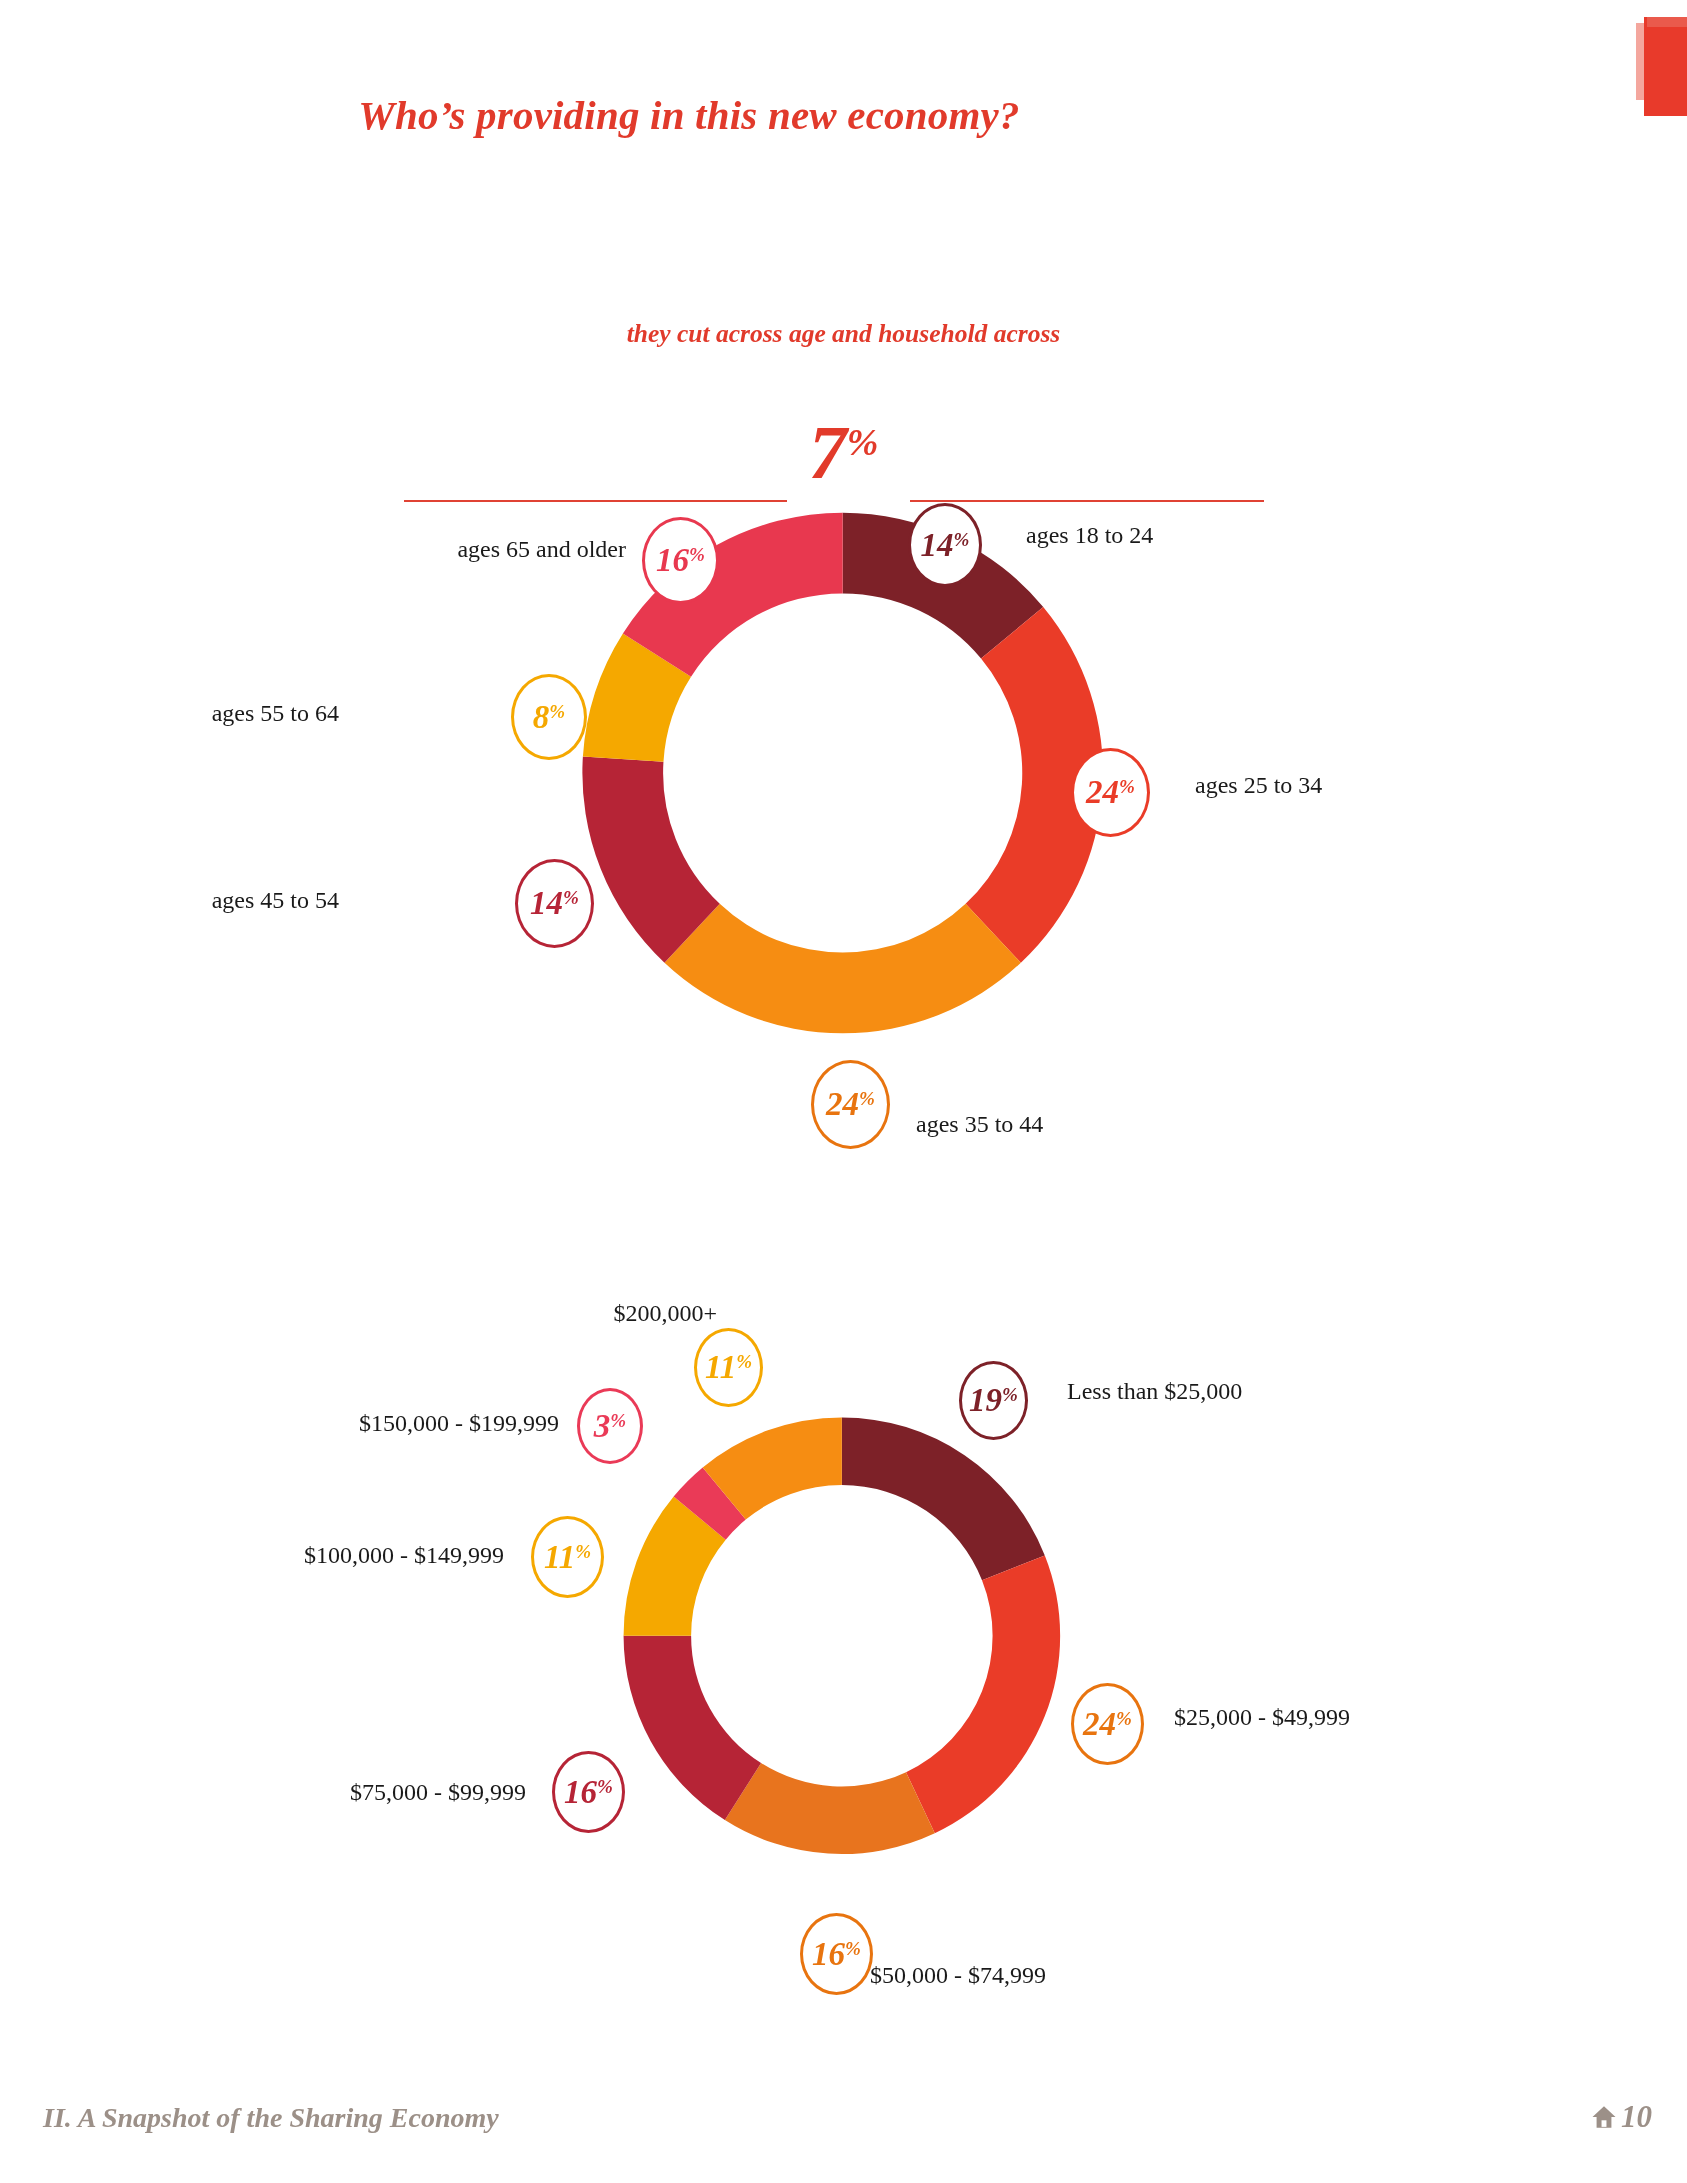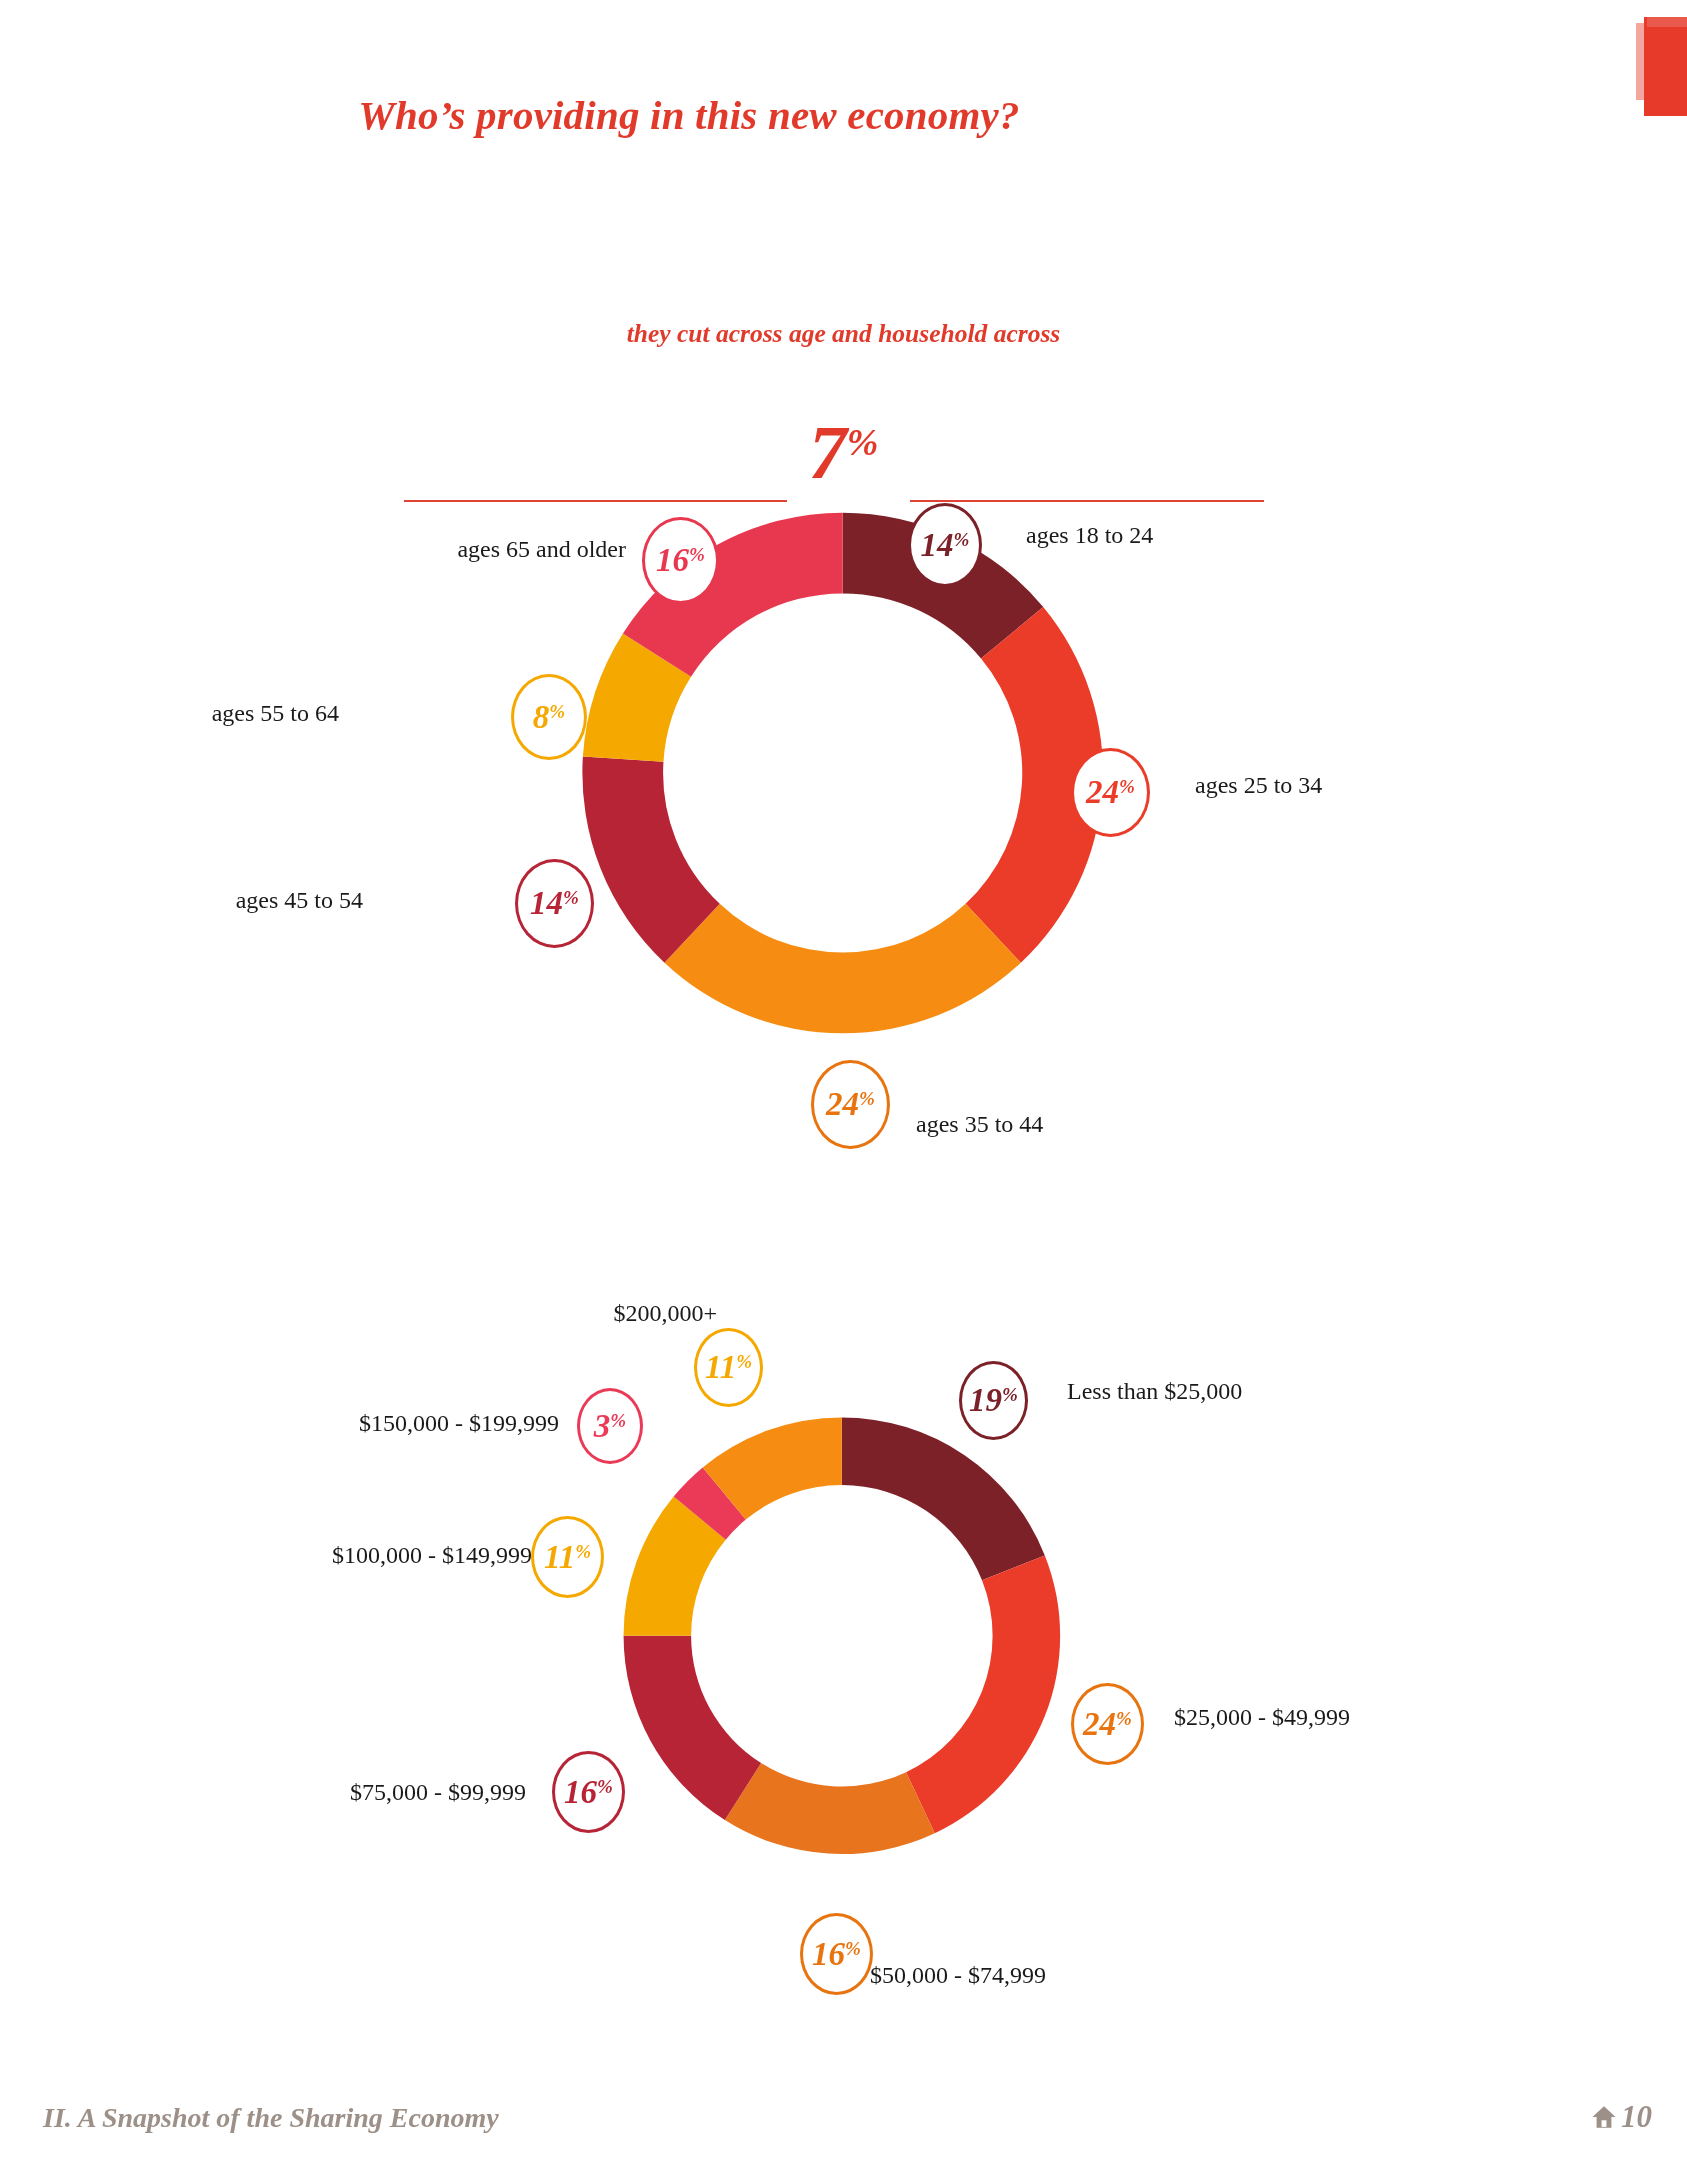--- a/index.html
+++ b/index.html
@@ -127,21 +127,21 @@
         <span><span class="v">24</span><span class="s">%</span></span>
       </div>
       <div class="seg-label" style="top: 772px; left: 1195px;">ages 25 to 34</div>
       <div class="pct-badge" style="left: 811px; top: 1060px; width: 79px; height: 89px; border: 3.3px solid rgb(232, 116, 15); color: rgb(232, 116, 15);">
         <span><span class="v">24</span><span class="s">%</span></span>
       </div>
       <div class="seg-label" style="top: 1111px; left: 916px;">ages 35 to 44</div>
       <div class="pct-badge" style="left: 515px; top: 859px; width: 79px; height: 89px; border: 3.3px solid rgb(182, 36, 54); color: rgb(182, 36, 54);">
         <span><span class="v">14</span><span class="s">%</span></span>
       </div>
-      <div class="seg-label r" style="top: 887px; left: 0px; width: 339px; text-align: right; white-space: nowrap; padding-left: 24px;">ages 45 to 54</div>
+      <div class="seg-label r" style="top: 887px; left: 0px; width: 339px; text-align: right; white-space: nowrap;">ages 45 to 54</div>
       <div class="pct-badge" style="left: 511px; top: 674px; width: 76px; height: 86px; border: 3.3px solid rgb(245, 168, 0); color: rgb(245, 168, 0);">
         <span><span class="v">8</span><span class="s">%</span></span>
       </div>
       <div class="seg-label r" style="top: 700px; left: 0px; width: 339px; text-align: right; white-space: nowrap;">ages 55 to 64</div>
       <div class="pct-badge" style="left: 642px; top: 517px; width: 77px; height: 87px; border: 3.3px solid rgb(232, 56, 79); color: rgb(232, 56, 79);">
         <span><span class="v">16</span><span class="s">%</span></span>
       </div>
       <div class="seg-label r" style="top: 536px; left: 0px; width: 626px; text-align: right; white-space: nowrap;">ages 65 and older</div>
     </div>
 
@@ -169,21 +169,21 @@
         <span><span class="v">16</span><span class="s">%</span></span>
       </div>
       <div class="seg-label" style="top: 1942px; left: 870px; margin-top: 20px;">$50,000 - $74,999</div>
       <div class="pct-badge" style="left: 552px; top: 1751px; width: 73px; height: 82px; border: 3.3px solid rgb(182, 36, 54); color: rgb(182, 36, 54);">
         <span><span class="v">16</span><span class="s">%</span></span>
       </div>
       <div class="seg-label r" style="top: 1779px; left: 0px; width: 526px; text-align: right; white-space: nowrap;">$75,000 - $99,999</div>
       <div class="pct-badge" style="left: 531px; top: 1516px; width: 73px; height: 82px; border: 3.3px solid rgb(245, 168, 0); color: rgb(245, 168, 0);">
         <span><span class="v">11</span><span class="s">%</span></span>
       </div>
-      <div class="seg-label r" style="top: 1542px; left: 0px; width: 504px; text-align: right; white-space: nowrap; padding-left: 28px;">$100,000 - $149,999</div>
+      <div class="seg-label r" style="top: 1542px; left: 0px; width: 504px; text-align: right; white-space: nowrap;">$100,000 - $149,999</div>
       <div class="pct-badge" style="left: 577px; top: 1388px; width: 66px; height: 76px; border: 3.3px solid rgb(234, 58, 87); color: rgb(234, 58, 87);">
         <span><span class="v">3</span><span class="s">%</span></span>
       </div>
       <div class="seg-label r" style="top: 1410px; left: 0px; width: 559px; text-align: right; white-space: nowrap;">$150,000 - $199,999</div>
       <div class="pct-badge" style="left: 694px; top: 1328px; width: 69px; height: 79px; border: 3.3px solid rgb(245, 168, 0); color: rgb(245, 168, 0);">
         <span><span class="v">11</span><span class="s">%</span></span>
       </div>
       <div class="seg-label r" style="top: 1300px; left: 0px; width: 717px; text-align: right; white-space: nowrap;">$200,000+</div>
     </div>
 

